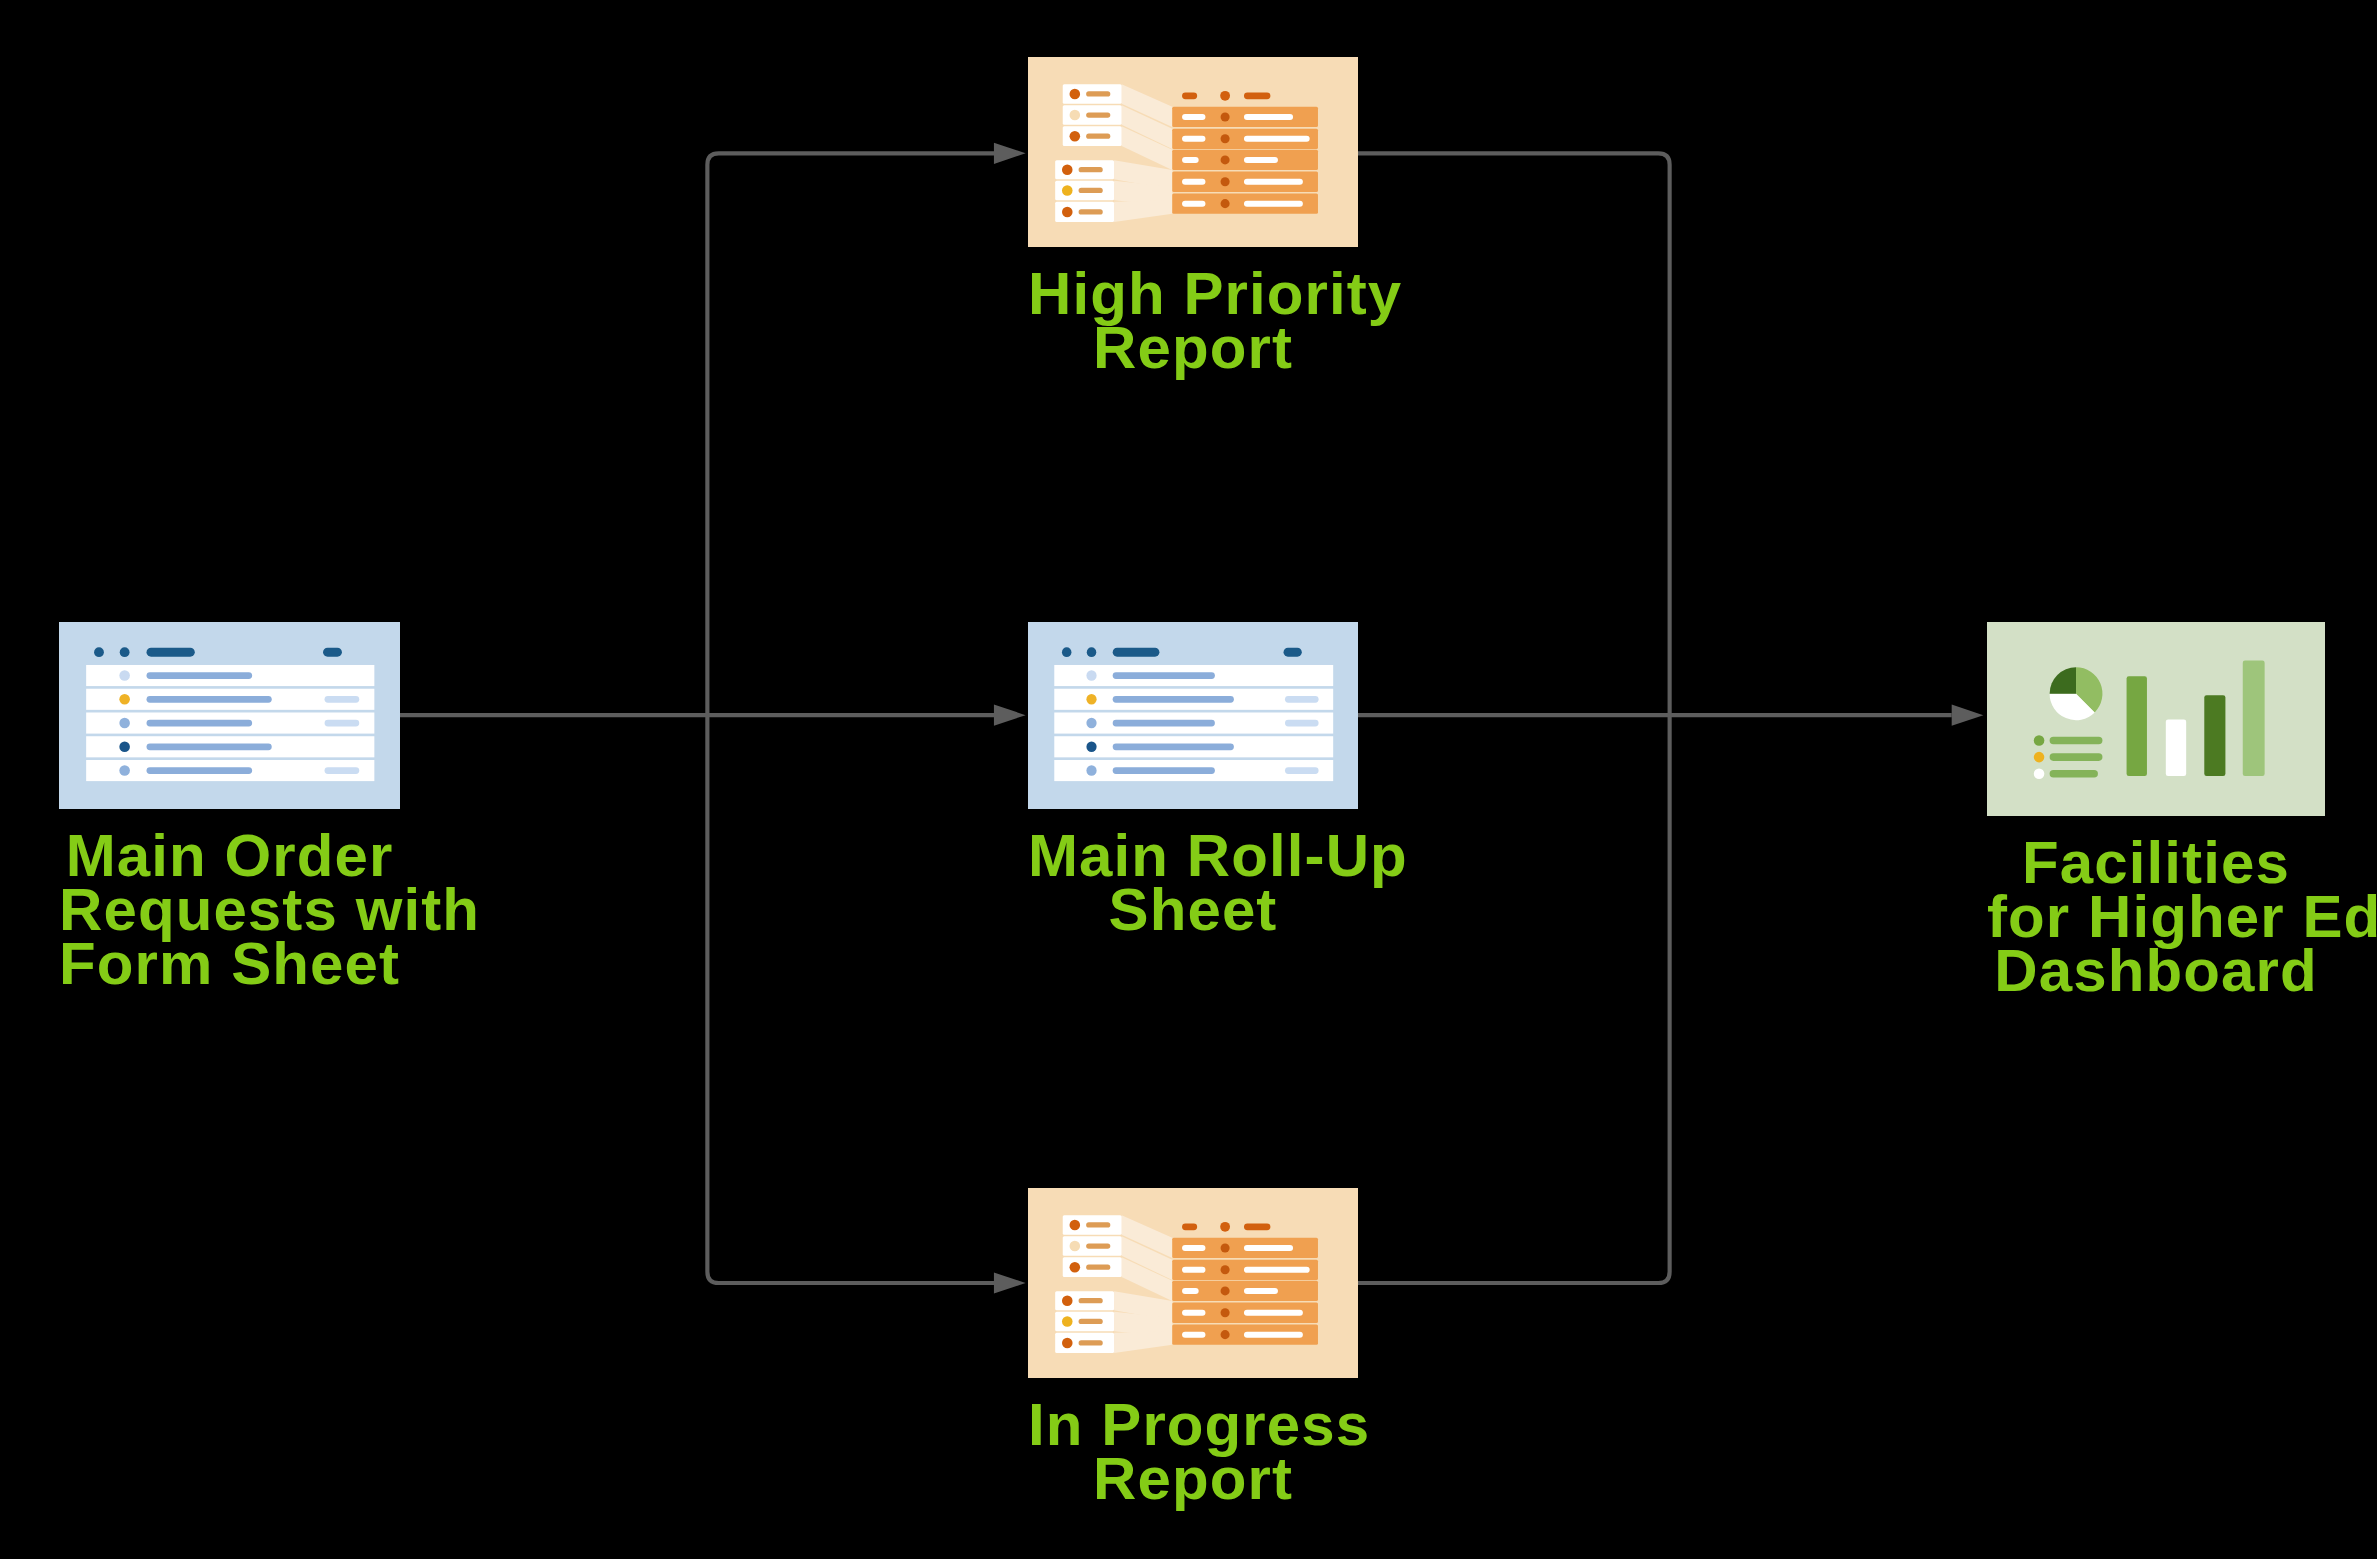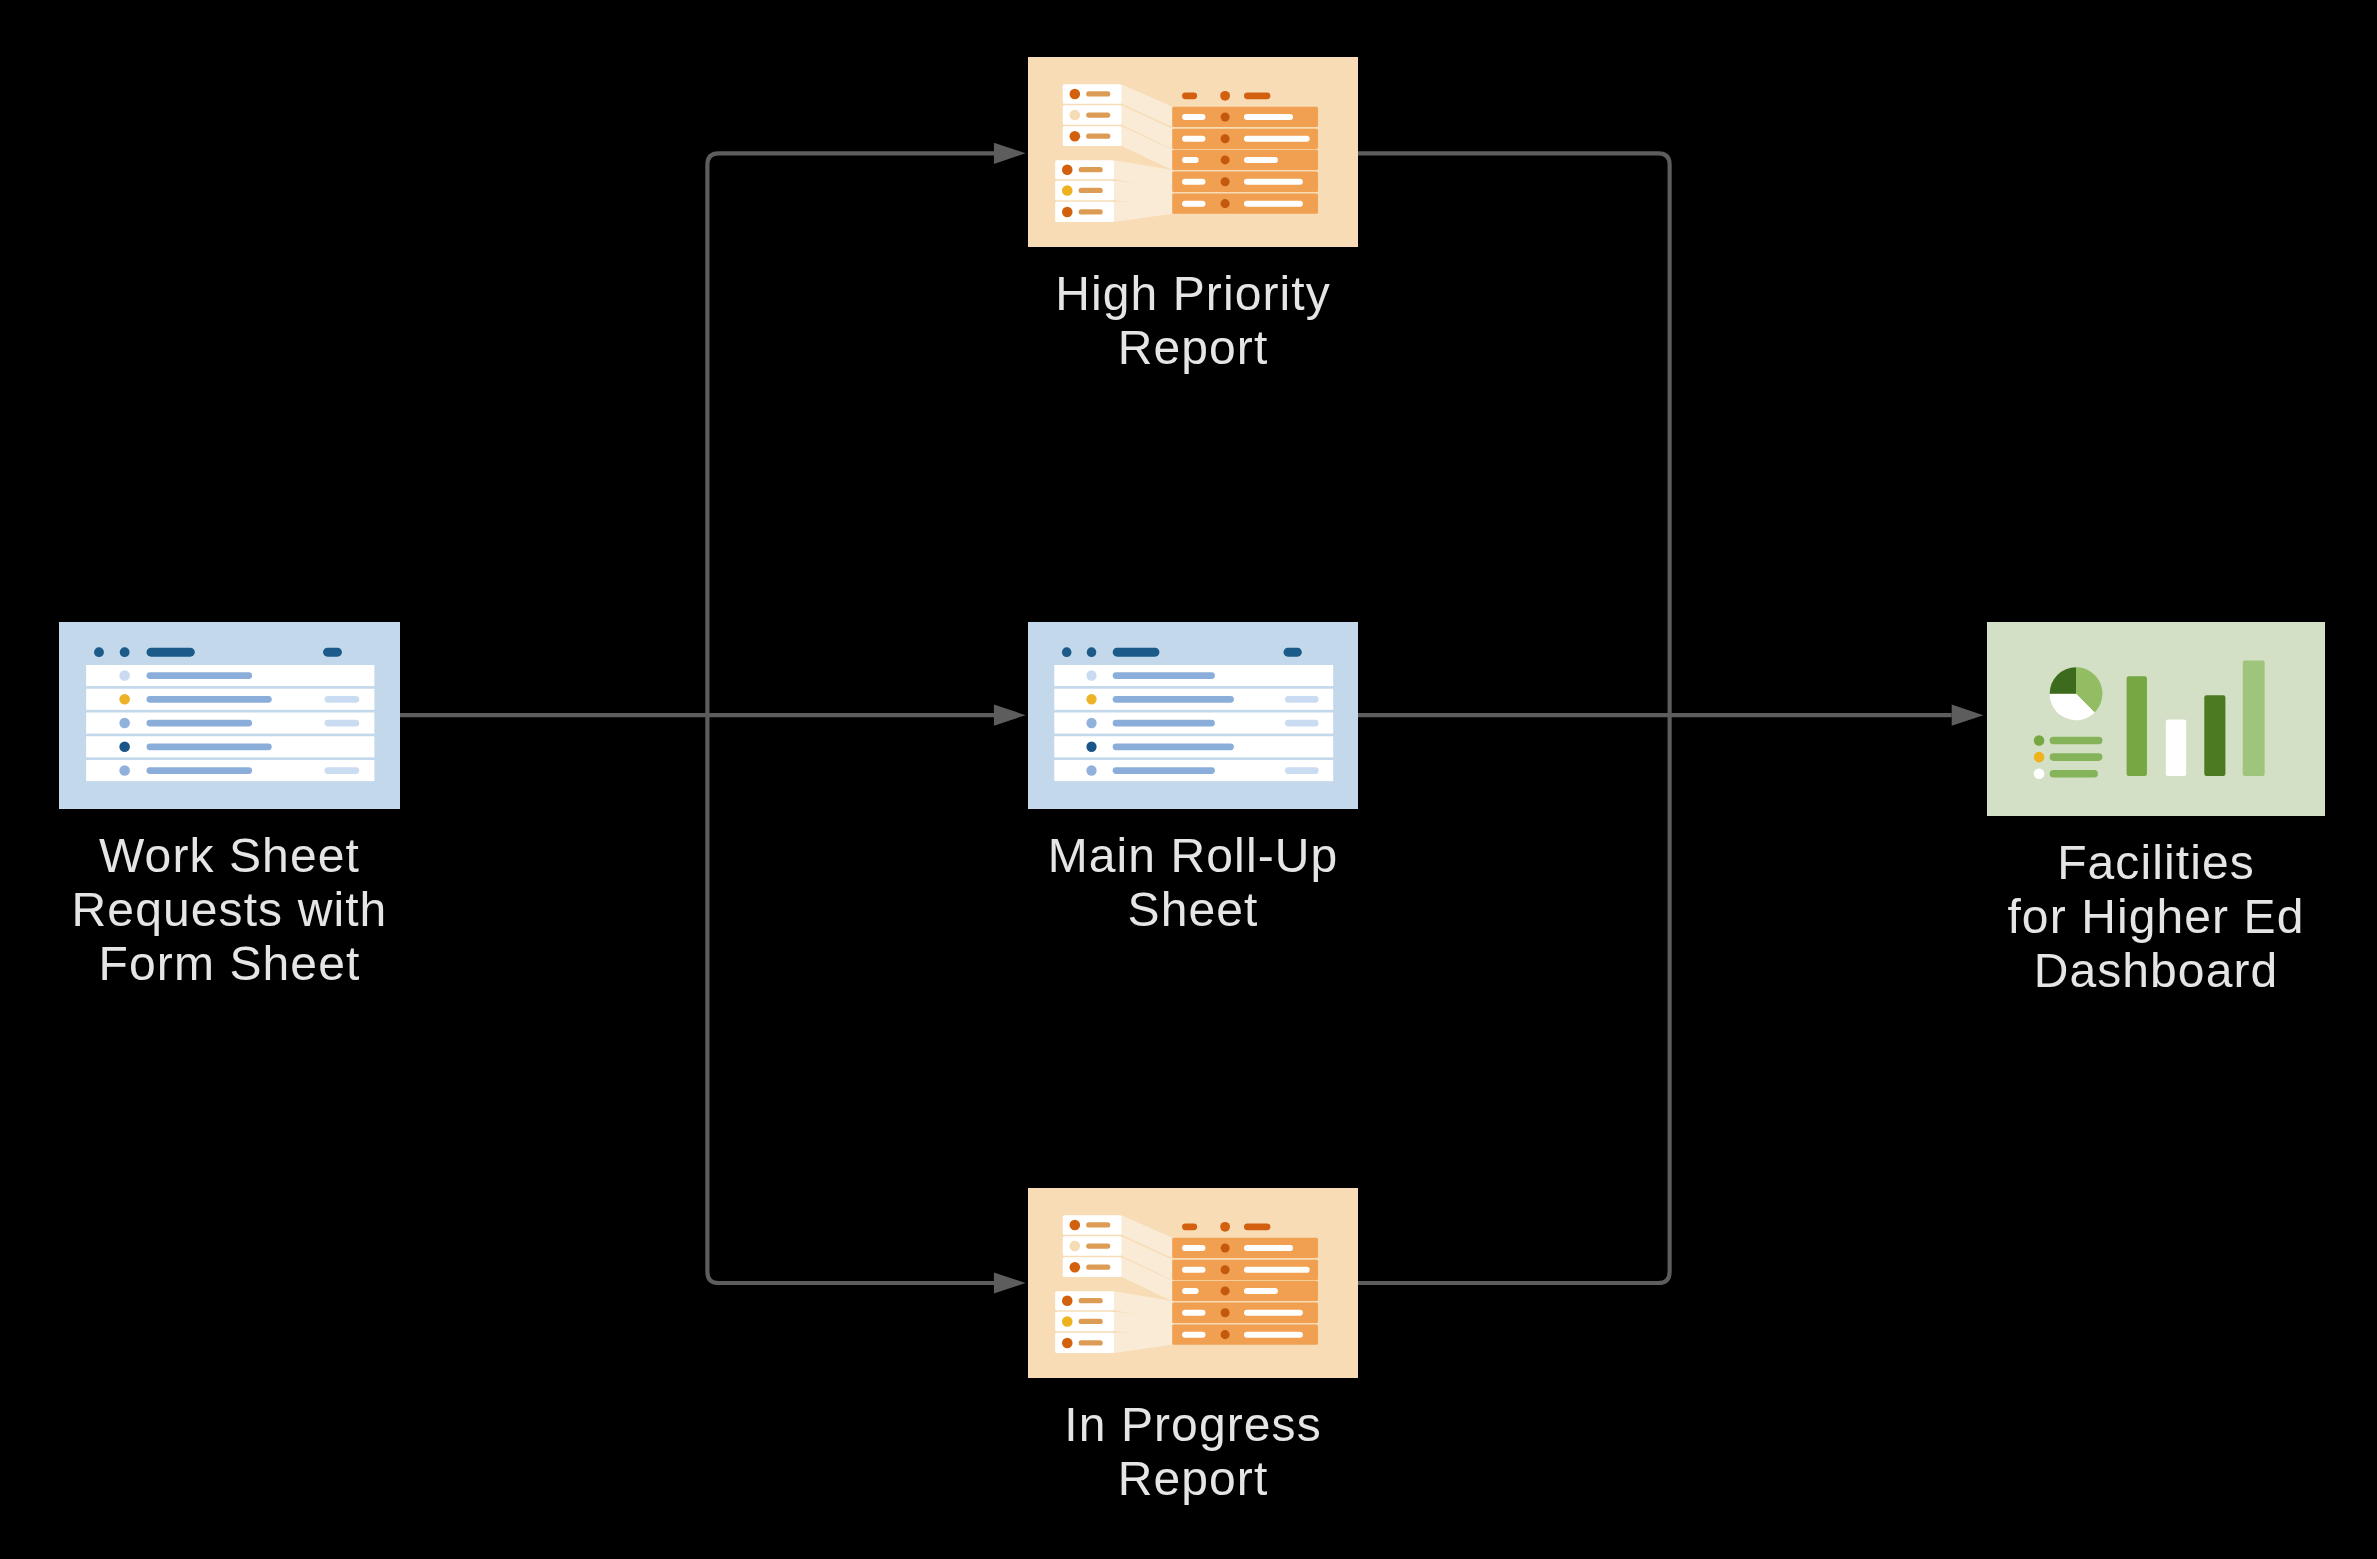--- a/index.html
+++ b/index.html
@@ -2,22 +2,22 @@
 <html style="font-size:12px"><head>
 <meta charset="utf-8">
 <style>
   html,body{margin:0;padding:0;background:#000;}
   body{width:2377px;height:1560px;position:relative;overflow:hidden;
        font-family:"Liberation Sans",sans-serif;}
   .stage{position:absolute;left:0;top:0;width:2377px;height:1560px;}
   .connectors{position:absolute;left:0;top:0;}
   .node{position:absolute;}
   .node-icon{display:block;}
-  .node-label{margin-top:19.6px;text-align:center;font-size:48px;line-height:54px;
-              font-weight:400;letter-spacing:1.1px;color:#e5e5e5;}
+  .node-label{margin-top:19.6px;text-align:center;font-size:60px;line-height:54px;
+              font-weight:700;letter-spacing:1.1px;color:#84cc16;}
   .node-label div{white-space:nowrap;}
 </style>
 </head>
 <body>
 
 <div class="stage">
 
   <svg class="connectors" width="2377" height="1560" viewBox="0 0 3152 2068">
     <g stroke="#5d5d5d" stroke-width="5.5" fill="none" stroke-linejoin="round">
       <path d="M 530 948 H 1320"></path>
@@ -64,21 +64,21 @@
         <rect x="116" y="161" width="166" height="9" rx="4.5"></rect>
         <rect x="116" y="192.5" width="140" height="9" rx="4.5"></rect>
       </g>
       <g fill="#cadcf2">
         <rect x="352" y="98" width="46" height="9" rx="4.5"></rect>
         <rect x="352" y="129.5" width="46" height="9" rx="4.5"></rect>
         <rect x="352" y="192.5" width="46" height="9" rx="4.5"></rect>
       </g>
     </svg>
     <div class="node-label">
-      <div>Work Sheet</div>
+      <div>Main Order</div>
       <div>Requests with</div>
       <div>Form Sheet</div>
     </div>
   </div>
 
   <div class="node" style="left:1028px;top:57px;width:330px;">
     <svg class="node-icon" width="330" height="190" viewBox="0 0 437 252" preserveAspectRatio="none">
       <rect width="437" height="252" fill="#f7dcb6"></rect>
       <g fill="#faebd7">
         <polygon points="124,36 191,66 191,93 124,62"></polygon>

